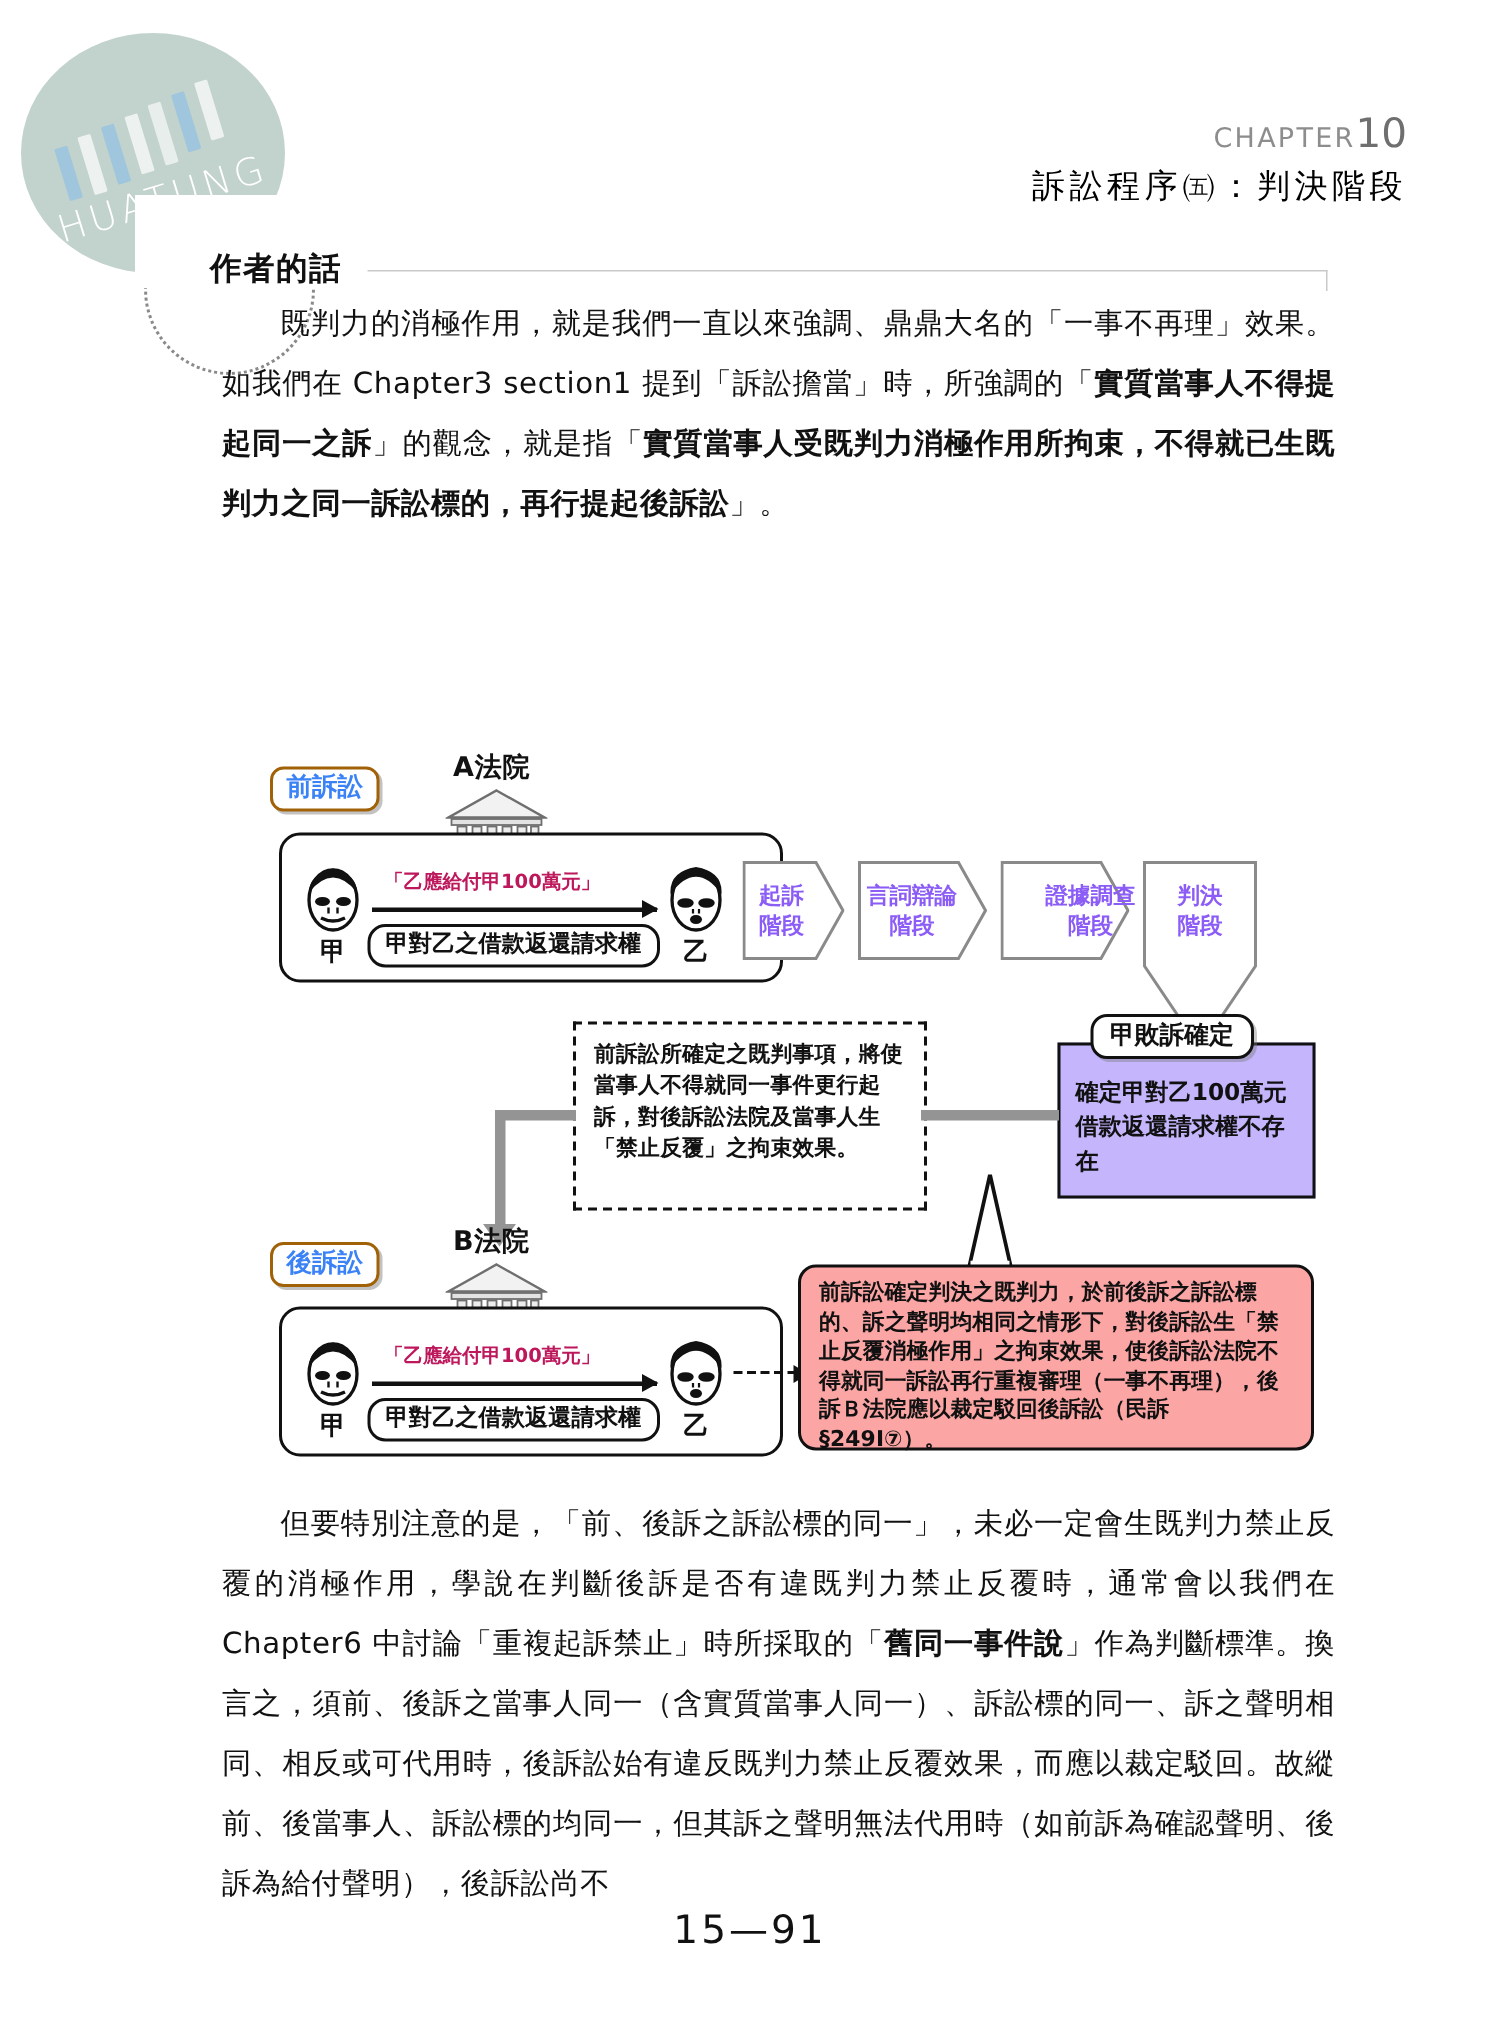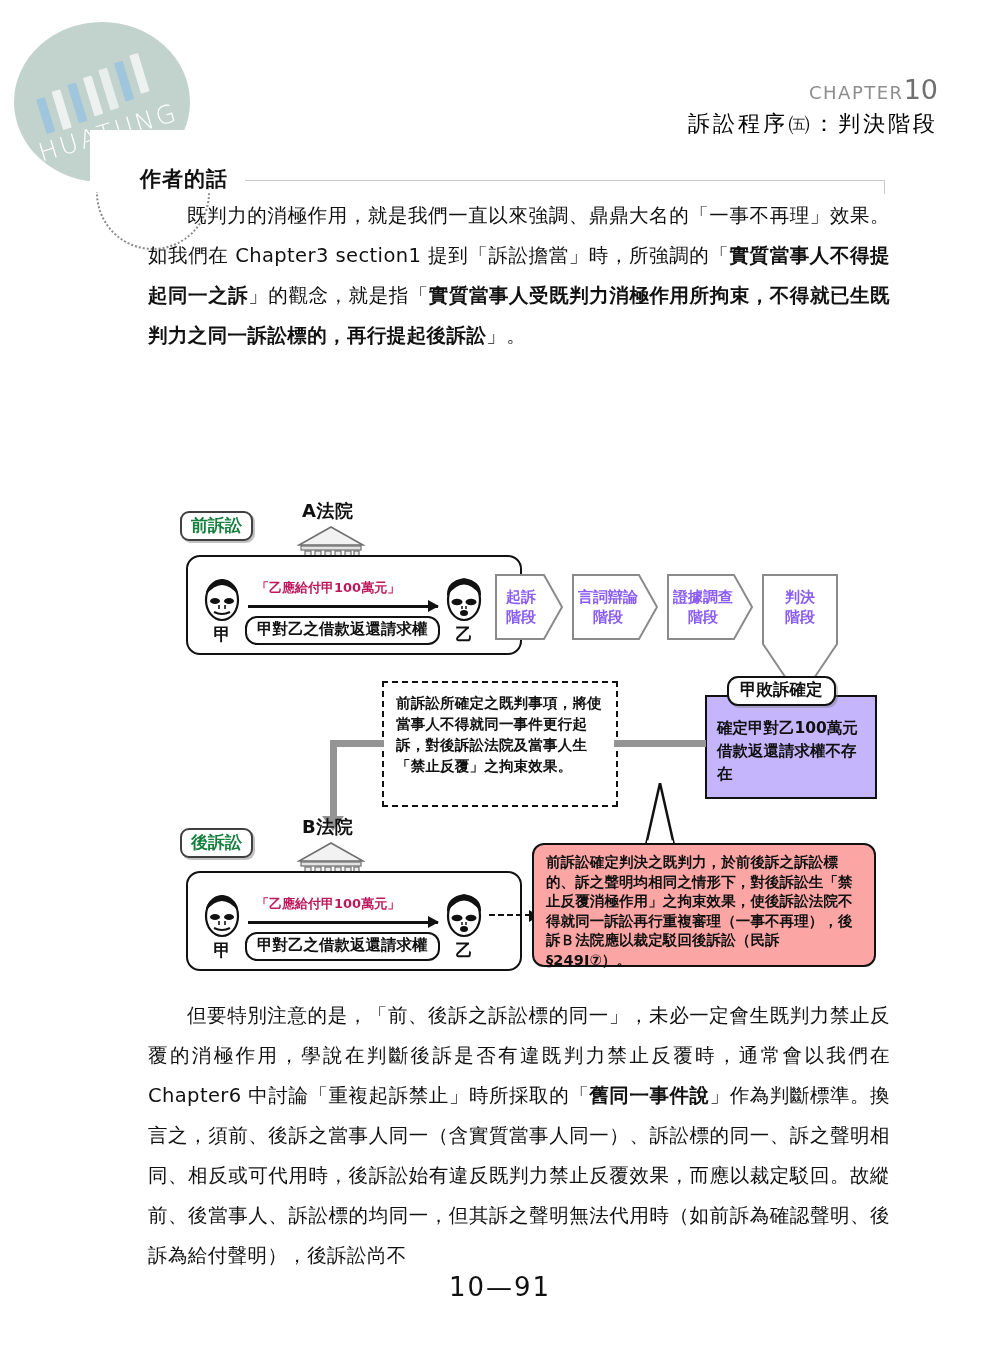--- a/index.html
+++ b/index.html
@@ -88,22 +88,22 @@
   .p2{top:336px;}
   .p3{top:996px;}
   .bodytext p{margin:0;text-indent:2em;}
   .bodytext b{font-weight:bold;}
 
   
   .diagram{position:absolute;left:0;top:495px;width:1000px;height:490px;}
 
   .tag-pill{
     position:absolute;
-    border:2px solid #404040;border-radius:9px;background:#fff;
-    font-size:17px;font-weight:bold;color:#15803d;
+    border:2px solid #a16207;border-radius:9px;background:#fff;
+    font-size:17px;font-weight:bold;color:#3b82f6;
     padding:3px 9px 4px;line-height:1.1;
     box-shadow:2px 2px 0 rgba(120,120,120,.45);
   }
   .tag-pre{left:180px;top:16px;}
   .tag-post{left:180px;top:333px;}
 
   .court-label{
     position:absolute;font-size:18px;font-weight:bold;color:#111;letter-spacing:.5px;
   }
   .court-a{left:302px;top:4px;}
@@ -290,21 +290,21 @@
 
     <svg class="stage-svg" style="left:572px;top:79px;" width="86" height="66" viewBox="0 0 86 66">
       <polygon points="1,1 67,1 85,33 67,65 1,65" fill="#fff" stroke="#8a8a8a" stroke-width="2"></polygon>
     </svg>
     <div class="stage-txt" style="left:574px;top:92px;width:68px;">言詞辯論
 階段</div>
 
     <svg class="stage-svg" style="left:667px;top:79px;" width="86" height="66" viewBox="0 0 86 66">
       <polygon points="1,1 67,1 85,33 67,65 1,65" fill="#fff" stroke="#8a8a8a" stroke-width="2"></polygon>
     </svg>
-    <div class="stage-txt" style="left:669px;top:92px;width:68px;">證據調查
+    <div class="stage-txt" style="left:669px;top:92px;width:68px;padding-left:24px;">證據調查
 階段</div>
 
     <svg class="stage-svg" style="left:762px;top:79px;" width="76" height="128" viewBox="0 0 76 128">
       <polygon points="1,1 75,1 75,70 75,70 38,125 1,70 1,1" fill="#fff" stroke="#8a8a8a" stroke-width="2"></polygon>
     </svg>
     <div class="stage-txt" style="left:764px;top:92px;width:72px;">判決
 階段</div>
 
     <div class="result-box">
       <div class="inner">確定甲對乙100萬元借款返還請求權不存在</div>
@@ -372,15 +372,15 @@
     <div class="note-box">
       <div class="inner">前訴訟確定判決之既判力，於前後訴之訴訟標的、訴之聲明均相同之情形下，對後訴訟生「禁止反覆消極作用」之拘束效果，使後訴訟法院不得就同一訴訟再行重複審理（一事不再理），後訴Ｂ法院應以裁定駁回後訴訟（民訴§249Ⅰ⑦）。</div>
     </div>
 
   </div>
 
   <div class="bodytext p3">
     <p><span>但要特別注意的是，「前、後訴之訴訟標的同一」，未必一定會生既判力禁止反覆的消極作用，學說在判斷後訴是否有違既判力禁止反覆時，通常會以我們在 Chapter6 中討論「重複起訴禁止」時所採取的「</span><b>舊同一事件說</b><span>」作為判斷標準。換言之，須前、後訴之當事人同一（含實質當事人同一）、訴訟標的同一、訴之聲明相同、相反或可代用時，後訴訟始有違反既判力禁止反覆效果，而應以裁定駁回。故縱前、後當事人、訴訟標的均同一，但其訴之聲明無法代用時（如前訴為確認聲明、後訴為給付聲明），後訴訟尚不</span></p>
   </div>
 
-  <div class="pagenum">10—91</div>
+  <div class="pagenum">15—91</div>
 
 </div>
 
 </body></html>

